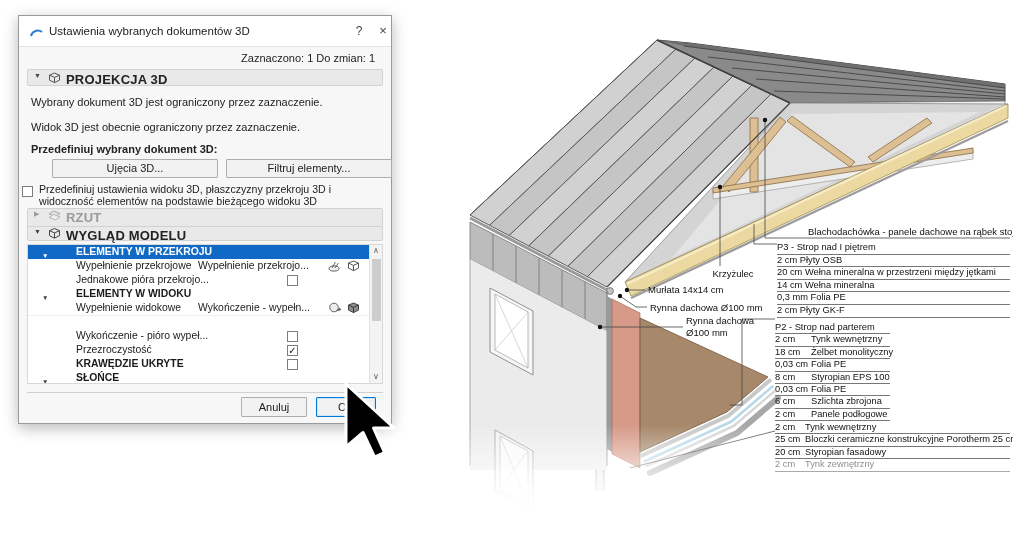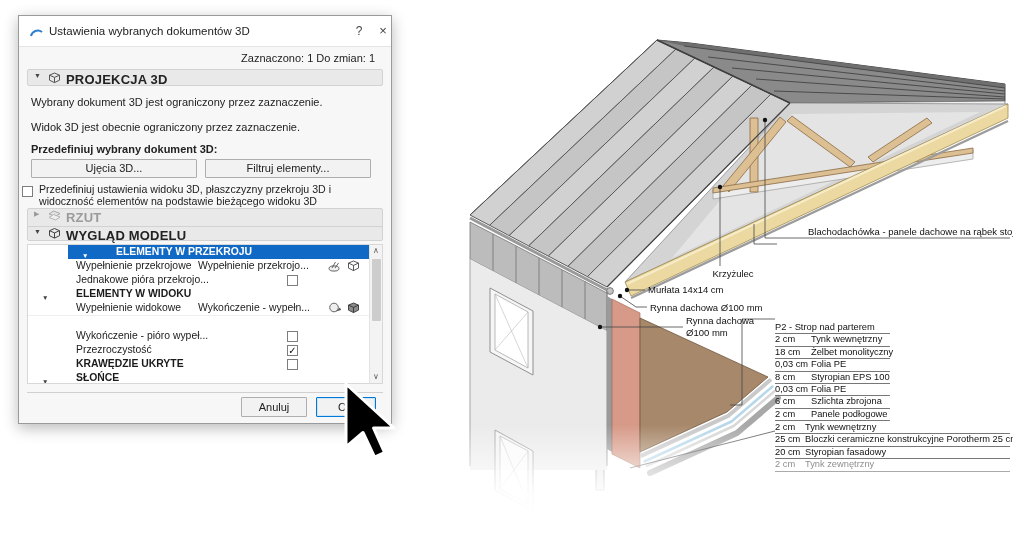--- a/index.html
+++ b/index.html
@@ -17,35 +17,35 @@
   .tbtn.help{left:330px;} .tbtn.close{left:354px;font-size:13px;}
   .status{position:absolute;right:16px;top:36px;font-size:11px;color:#222;}
   .secband{position:absolute;left:8px;width:356px;height:17px;background:#e9e9e9;border:1px solid #d2d2d2;
            border-radius:2px;box-sizing:border-box;}
   .secband .tri{position:absolute;left:6px;top:2px;font-size:7px;color:#444;}
   .secband .sicon{position:absolute;left:19px;top:1px;}
   .secband .stext{position:absolute;left:38px;top:2px;font-weight:bold;font-size:13px;letter-spacing:.2px;color:#222;}
   .secband.dim .tri,.secband.dim .stext{color:#9b9b9b;}
   .bodytext{position:absolute;left:12px;font-size:11px;color:#222;}
   .pbtn{position:absolute;height:19px;background:#f2f2f2;border:1px solid #aeaeae;border-radius:1px;
-        font-size:11px;color:#222;text-align:center;line-height:17px;padding:0;font-family:inherit;}
+        font-size:11px;color:#222;text-align:center;line-height:17px;padding:0;font-family:inherit;margin-left:21px;}
   .chk{position:absolute;width:11px;height:11px;background:#fff;border:1px solid #7d7d7d;box-sizing:border-box;
        font-size:10px;line-height:9px;text-align:center;color:#111;}
   .chklabel{position:absolute;left:20px;width:344px;font-size:10.6px;line-height:11.5px;color:#222;}
 
   
   .list{position:absolute;left:8px;top:228px;width:356px;height:140px;background:#fff;border:1px solid #d8d8d8;
         box-sizing:border-box;overflow:hidden;}
   .row{position:absolute;left:0;width:342px;height:14px;border-bottom:1px solid #efefef;font-size:10.4px;
        line-height:14px;background:#fff;}
   .row .cap{position:absolute;left:14px;top:3.5px;font-size:6.5px;color:#444;}
   .row .c1{position:absolute;left:48px;white-space:nowrap;}
   .row .c2{position:absolute;left:170px;white-space:nowrap;color:#222;}
   .row.hdr .c1{font-weight:bold;}
-  .row.sel{background:#1169c6;border-bottom:4px solid #0f172a;margin-left:40px;}
+  .row.sel{background:#1169c6;border-bottom:4px solid #0f172a;}
   .row.sel .c1{color:#fff;font-weight:bold;}
   .row.sel .cap{color:#fff;}
   .rowchk{position:absolute;left:259px;top:1.5px;}
   .rowicons{position:absolute;right:10px;top:1px;display:flex;gap:4px;}
   
   .sbar{position:absolute;right:0;top:0;width:13px;height:138px;background:#f3f3f3;border-left:1px solid #e2e2e2;box-sizing:border-box;}
   .sarr{position:absolute;left:0;width:12px;height:12px;font-size:8px;color:#606060;text-align:center;line-height:12px;}
   .sarr.up{top:0;} .sarr.dn{bottom:0;}
   .sthumb{position:absolute;left:2px;top:14px;width:9px;height:62px;background:#cdcdcd;border-radius:1px;}
 
@@ -299,20 +299,28 @@
       </g>
     </svg>
 
     <div class="lbl" style="left:368px;top:226px">Blachodachówka - panele dachowe na rąbek stojący</div>
     <div class="lbl" style="left:252px;top:268px;width:82px;text-align:center">Krzyżulec</div>
     <div class="lbl" style="left:208px;top:284px">Murłata 14x14 cm</div>
     <div class="lbl" style="left:210px;top:302px">Rynna dachowa Ø100 mm</div>
     <div class="lbl" style="left:246px;top:315px">Rynna dachowa</div>
     <div class="lbl" style="left:246px;top:327px">Ø100 mm</div>
 
+    <div class="tbl p3" style="left:337px;top:242px;width:233px">
+      <div class="trow">P3 - Strop nad I piętrem</div>
+      <div class="trow">2 cm Płyty OSB</div>
+      <div class="trow">20 cm  Wełna mineralna w przestrzeni między jętkami</div>
+      <div class="trow">14 cm Wełna mineralna</div>
+      <div class="trow">0,3 mm Folia PE</div>
+      <div class="trow">2 cm  Płyty GK-F</div>
+    </div>
 
     <div class="tbl p2" style="left:335px;top:322px;width:115px">
       <div class="trow">P2 - Strop nad parterem</div>
       <div class="trow">
           <span class="qty">2 cm</span>
           <span>Tynk wewnętrzny</span>
         </div>
       <div class="trow">
           <span class="qty">18 cm</span>
           <span>Żelbet monolityczny</span>

